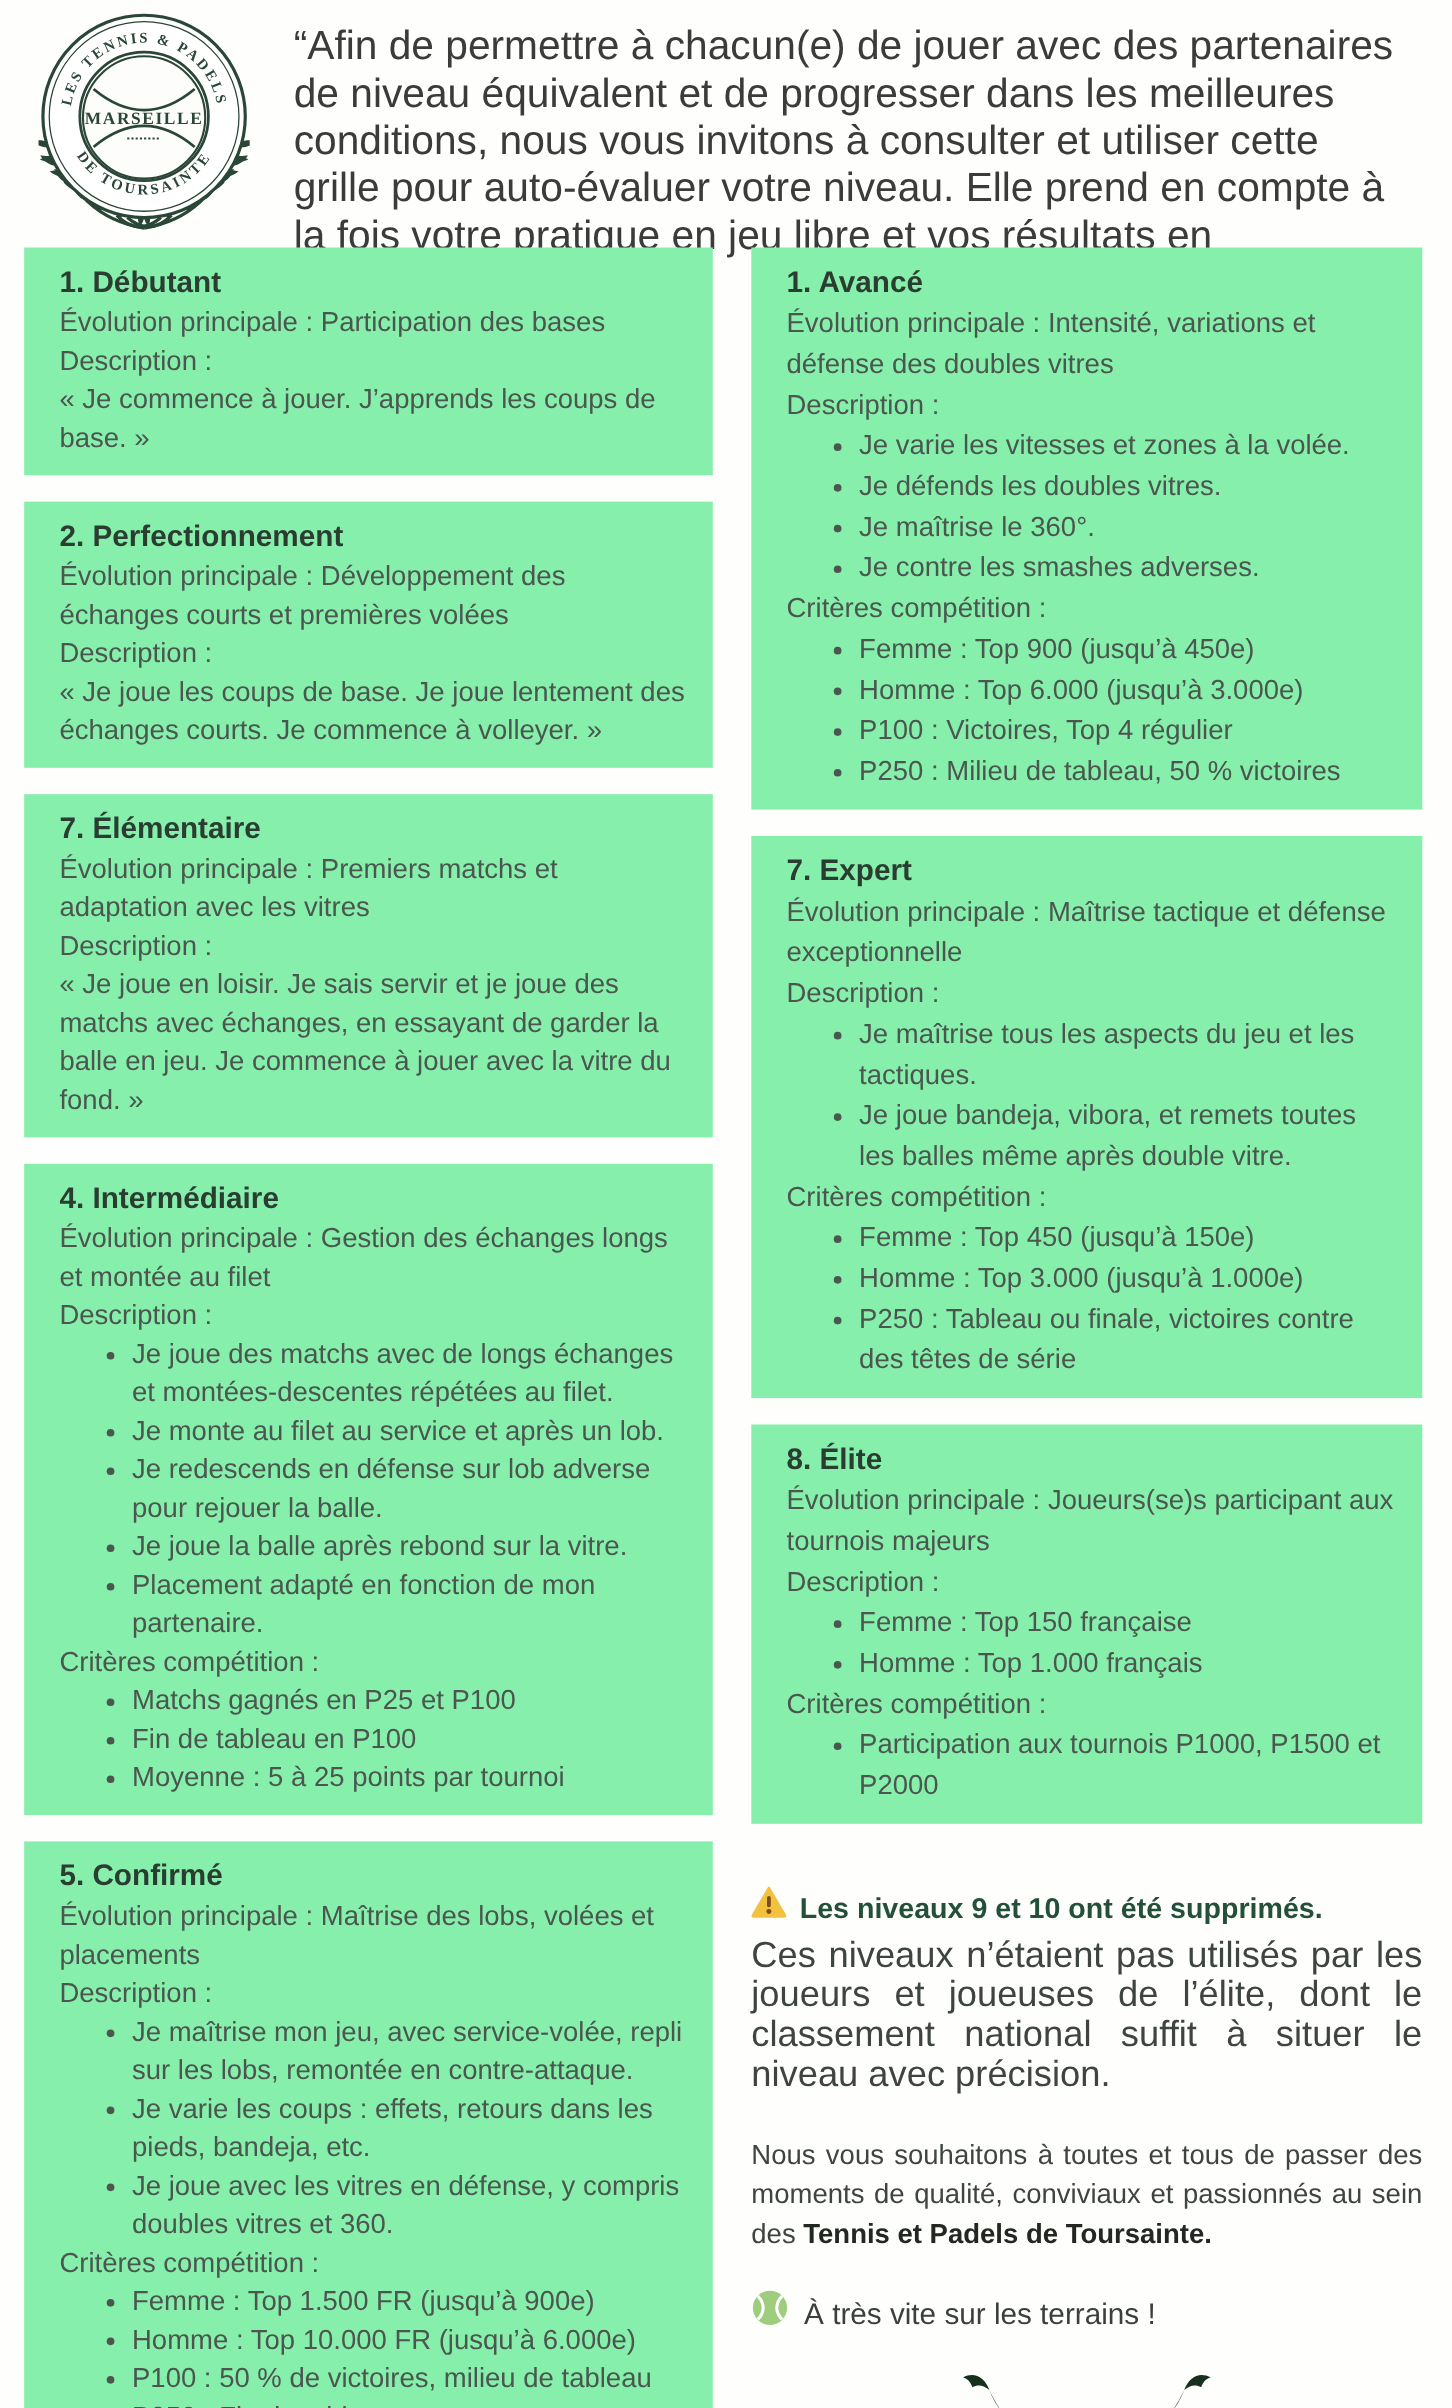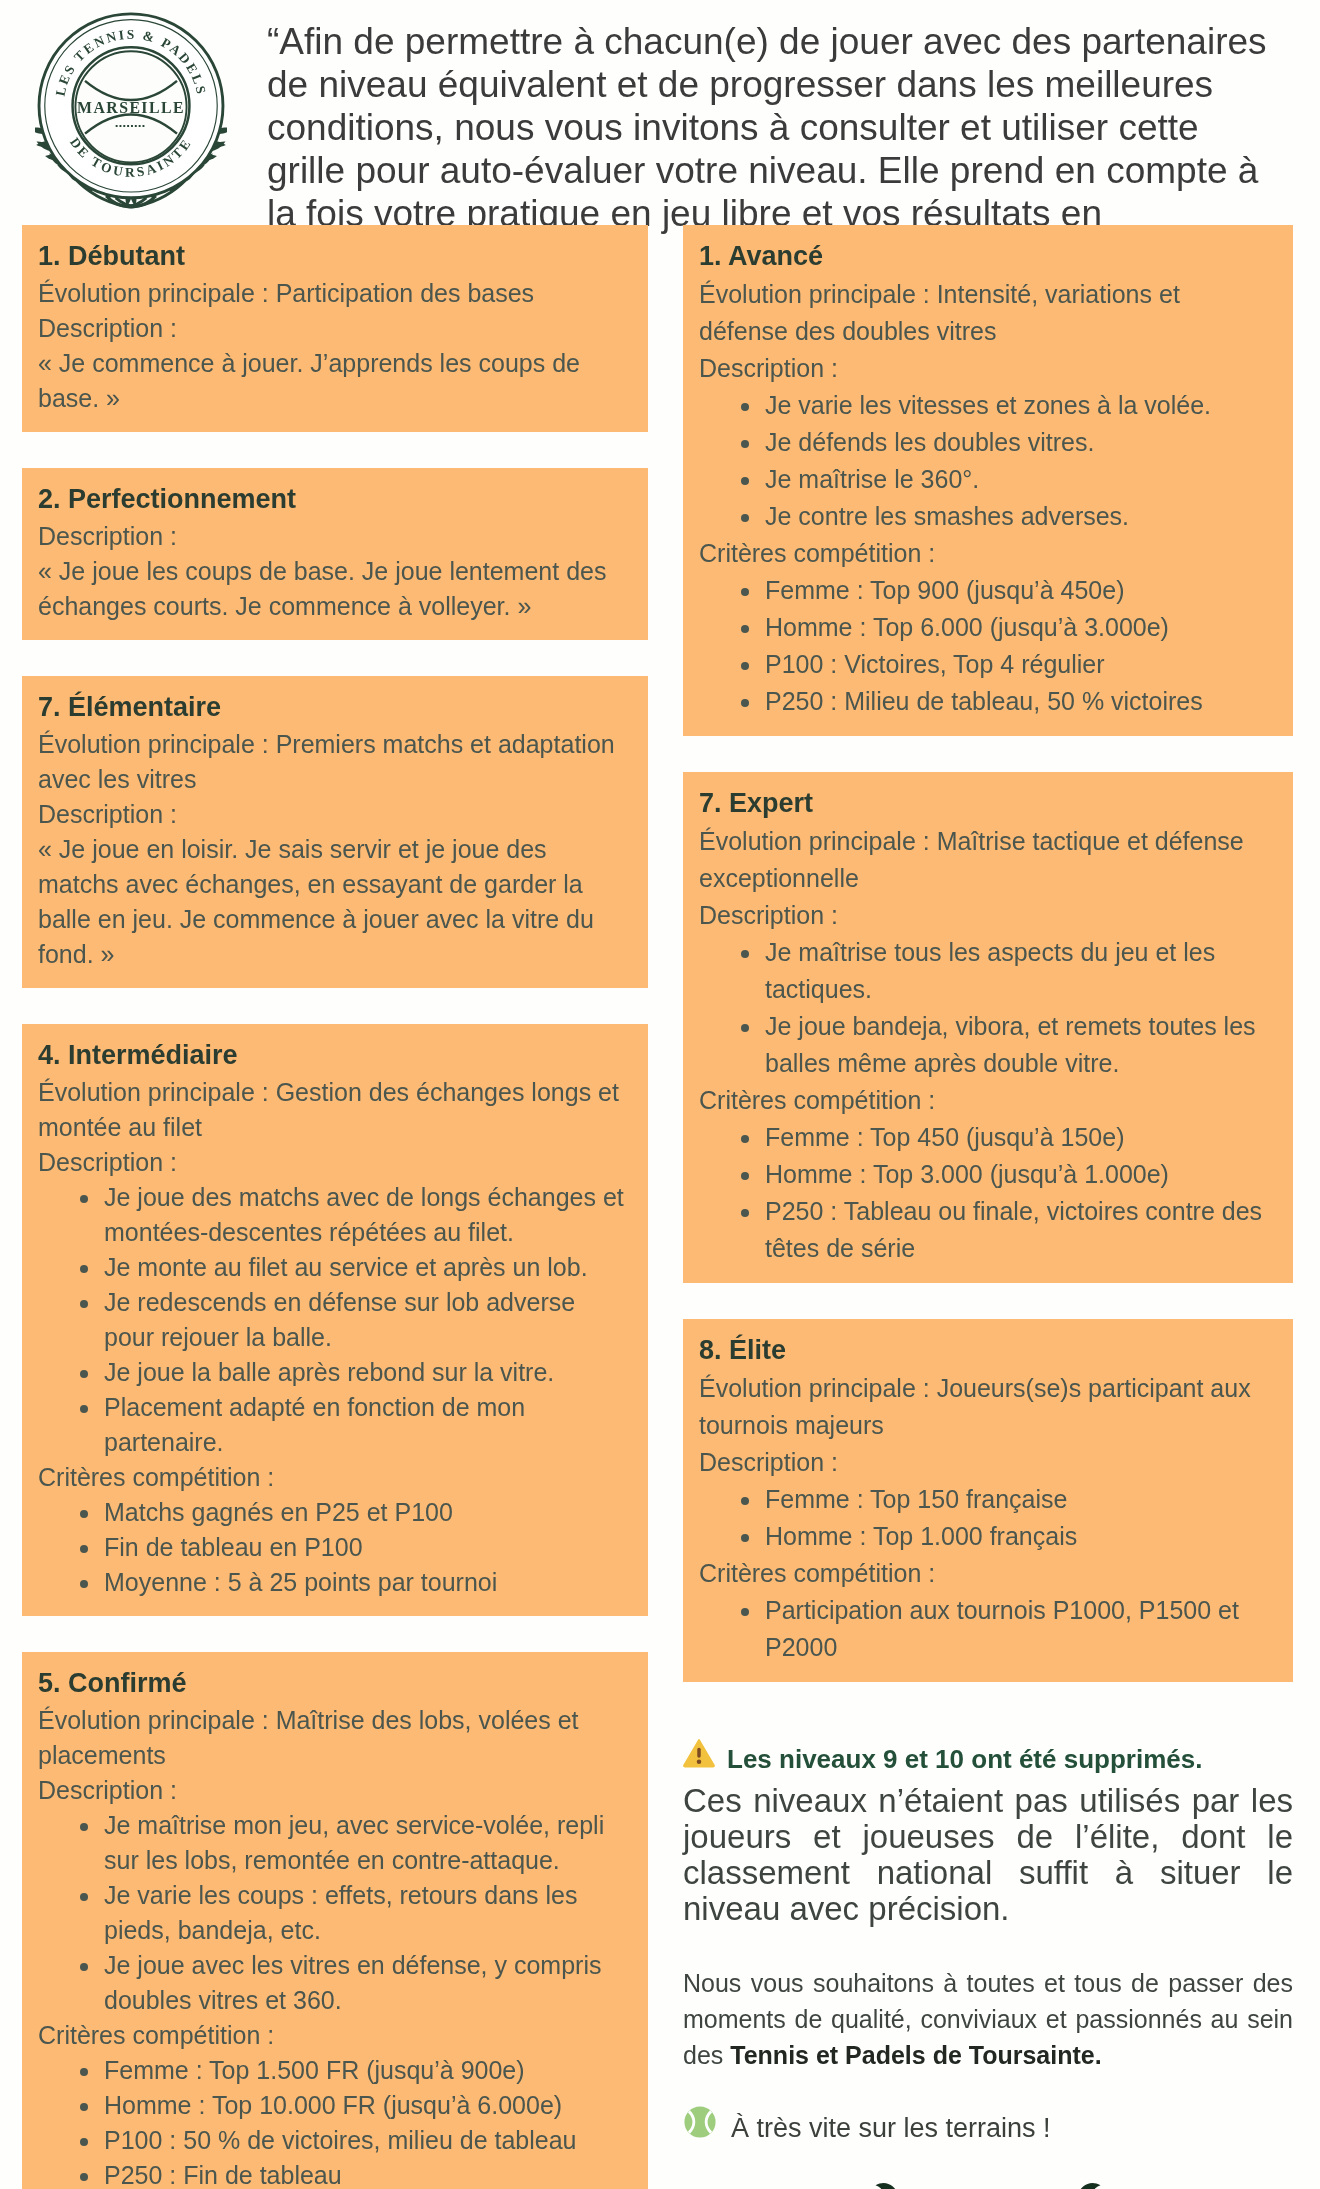--- a/index.html
+++ b/index.html
@@ -12,21 +12,21 @@
   .logo-wrap{flex:0 0 192px;width:192px;}
   .quote{font-size:37px;line-height:43px;color:#3b3b3b;margin:10px 0 0 40px;width:1014px;}
 
   
   .columns{display:flex;align-items:flex-start;margin-top:17px;}
   .col{display:block;}
   .col-left{width:626px;margin-left:22px;}
   .col-right{width:610px;margin-left:35px;}
 
   
-  .card{background:#fdba74;padding:12px 24px 16px 16px;margin-bottom:36px;
+  .card{background:#86efac;padding:12px 24px 16px 32px;margin-bottom:24px;
         font-size:25px;line-height:35px;color:#4a564e;}
   .col-right .card{line-height:37px;}
   .card .card-title{margin:0;font-size:27px;line-height:39px;font-weight:bold;color:#2b3d31;}
   .card p{margin:0;}
   .card ul{margin:0;padding-left:64px;}
   .card li{padding-left:2px;}
 
   
   .notice{margin-top:56px;}
   .notice-heading{display:flex;align-items:center;gap:12px;margin:0 0 4px 0;
@@ -116,20 +116,21 @@
     <div class="col col-left" id="cards-left">
         <section class="card">
     <h2 class="card-title">1. Débutant</h2>
     <p>Évolution principale : Participation des bases</p>
     <p>Description :</p>
     <p>« Je commence à jouer. J’apprends les coups de base. »</p>
 
   </section>
         <section class="card">
     <h2 class="card-title">2. Perfectionnement</h2>
+    <p>Évolution principale : Développement des échanges courts et premières volées</p>
     <p>Description :</p>
     <p>« Je joue les coups de base. Je joue lentement des échanges courts. Je commence à volleyer. »</p>
 
   </section>
         <section class="card">
     <h2 class="card-title">7. Élémentaire</h2>
     <p>Évolution principale : Premiers matchs et adaptation avec les vitres</p>
     <p>Description :</p>
     <p>« Je joue en loisir. Je sais servir et je joue des matchs avec échanges, en essayant de garder la balle en jeu. Je commence à jouer avec la vitre du fond. »</p>
 

